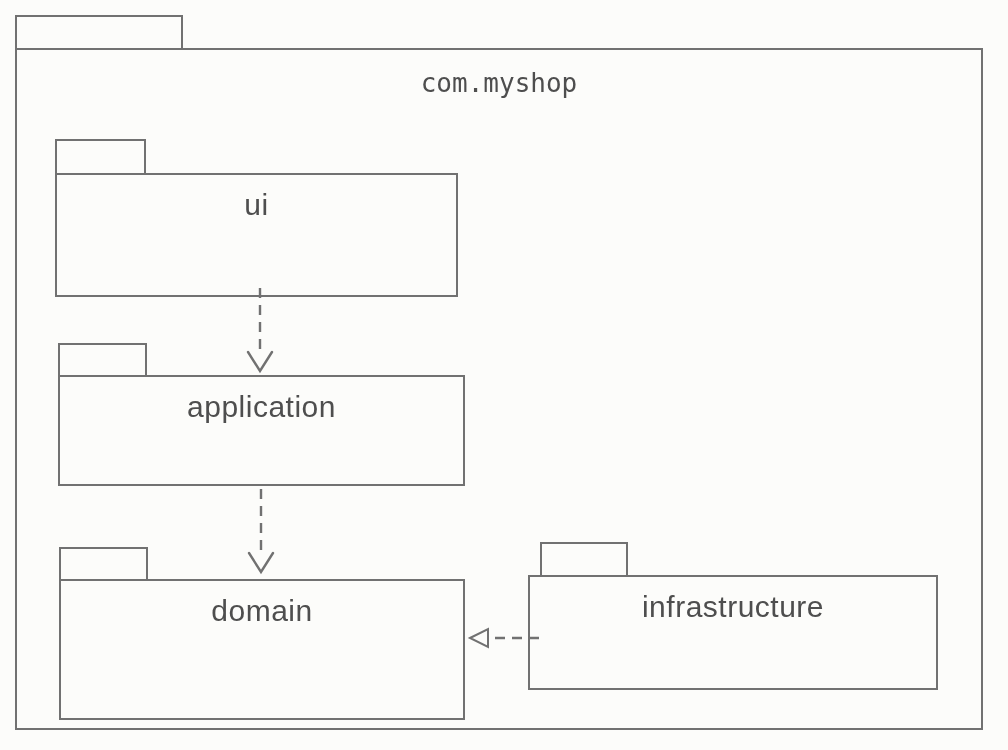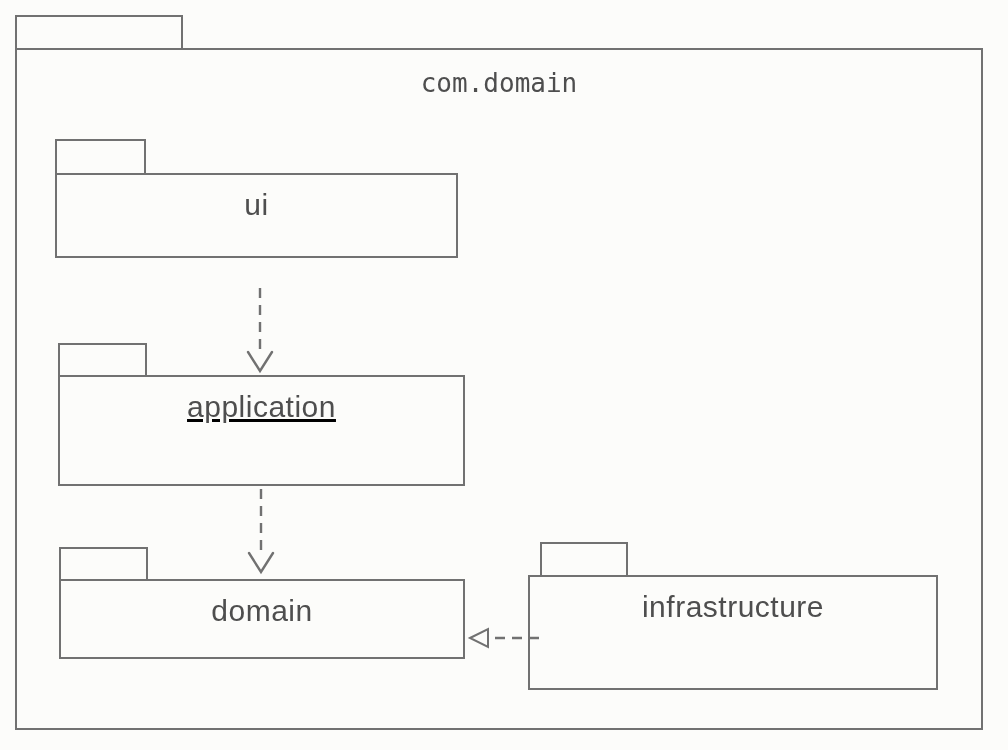--- a/index.html
+++ b/index.html
@@ -47,27 +47,27 @@
     font-family: "DejaVu Sans Mono", monospace;
     font-size: 26px;
     line-height: 1.1;
     padding-top: 19px;
   }
   
   #root-tab  { left: 15px; top: 15px;  width: 168px; height: 35px; }
   #root-body { left: 15px; top: 48px;  width: 968px; height: 682px; }
   
   #ui-tab    { left: 55px; top: 139px; width: 91px;  height: 36px; }
-  #ui-body   { left: 55px; top: 173px; width: 403px; height: 85px; }
+  #ui-body   { left: 55px; top: 173px; width: 403px; height: 124px; }
   
   #app-tab   { left: 58px; top: 343px; width: 89px;  height: 34px; }
-  #app-body  { left: 58px; top: 375px; width: 407px; height: 111px; text-decoration: underline; }
+  #app-body  { left: 58px; top: 375px; width: 407px; height: 111px; }
   
   #dom-tab   { left: 59px; top: 547px; width: 89px;  height: 34px; }
-  #dom-body  { left: 59px; top: 579px; width: 406px; height: 80px; }
+  #dom-body  { left: 59px; top: 579px; width: 406px; height: 141px; }
   
   #inf-tab   { left: 540px; top: 542px; width: 88px;  height: 35px; }
   #inf-body  { left: 528px; top: 575px; width: 410px; height: 115px; }
 
   .arrow-layer {
     position: absolute;
     left: 0; top: 0;
     width: 1008px; height: 750px;
     pointer-events: none;
   }
@@ -90,21 +90,21 @@
     stroke-linejoin: miter;
   }
 </style>
 </head>
 <body>
 
 <div class="canvas">
 
   <div id="root-tab" class="pkg-tab"></div>
   <div id="root-body" class="pkg-body">
-    <div class="root-title">com.domain</div>
+    <div class="root-title">com.myshop</div>
   </div>
 
   <div id="ui-tab" class="pkg-tab"></div>
   <div id="ui-body" class="pkg-body">
     <div class="pkg-label">ui</div>
   </div>
 
   <div id="app-tab" class="pkg-tab"></div>
   <div id="app-body" class="pkg-body">
     <div class="pkg-label">application</div>

